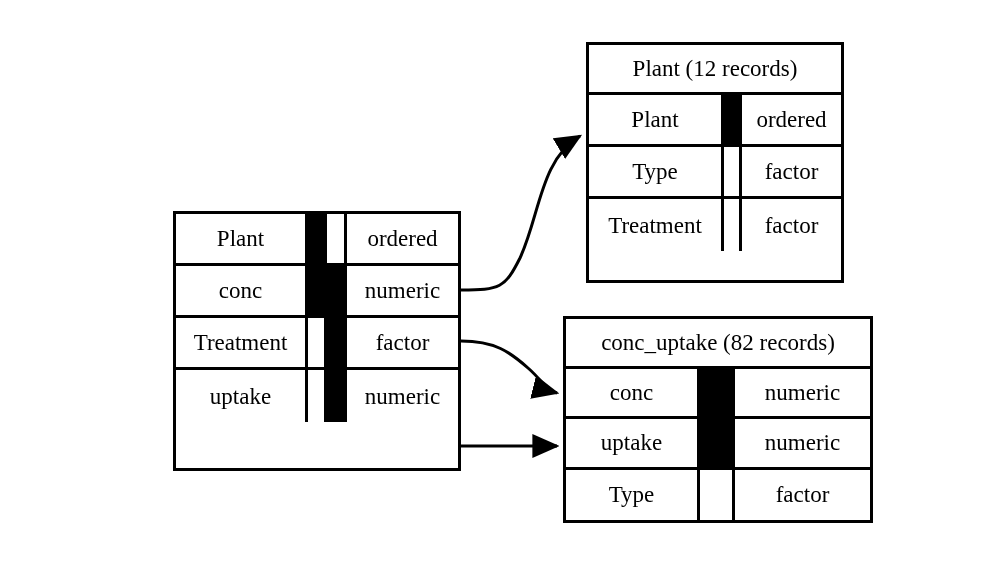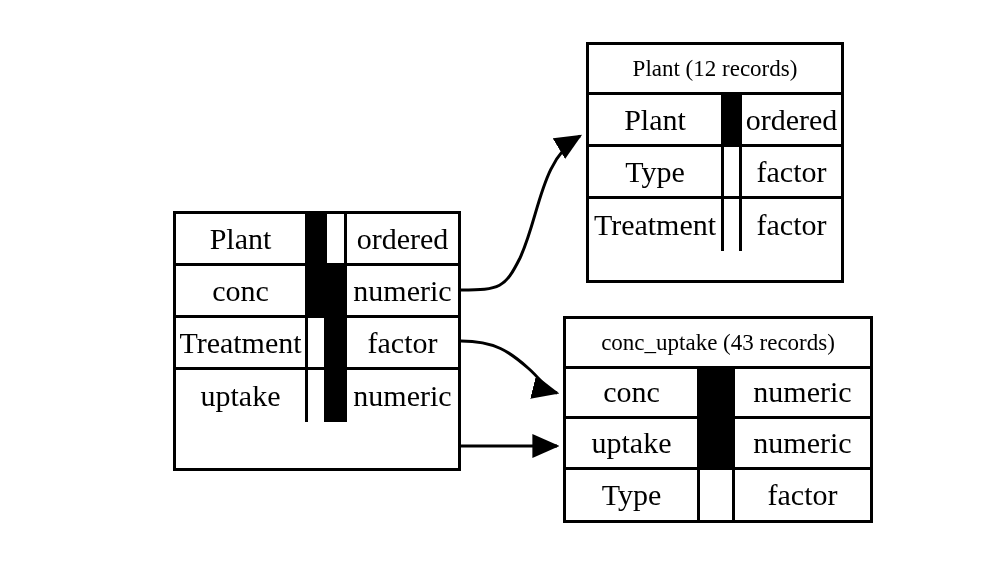--- a/index.html
+++ b/index.html
@@ -53,21 +53,21 @@
     background: #fff;
   }
   .tbl-row:last-child { border-bottom: none; }
 
   .cell-name,
   .cell-type {
     box-sizing: border-box;
     display: flex;
     align-items: center;
     justify-content: center;
-    font-size: 30px;
+    font-size: 23px;
     line-height: 1;
     white-space: nowrap;
     background: #fff;
   }
 
   .key-col {
     box-sizing: border-box;
     border-left: 3px solid #000;
     border-right: 3px solid #000;
     background: #ffffff;
@@ -191,21 +191,21 @@
     </div>
 
     <div class="tbl-row">
       <div class="cell-name">Treatment</div>
       <div class="key-col k1"></div>
       <div class="cell-type">factor</div>
     </div>
   </div>
 
   <div class="erd-table" id="tbl-conc-uptake">
-    <div class="tbl-header">conc_uptake (43 records)</div>
+    <div class="tbl-header">conc_uptake (82 records)</div>
 
     <div class="tbl-row">
       <div class="cell-name">conc</div>
       <div class="key-col k1 filled"></div>
       <div class="cell-type">numeric</div>
     </div>
 
     <div class="tbl-row">
       <div class="cell-name">uptake</div>
       <div class="key-col k1 filled"></div>

